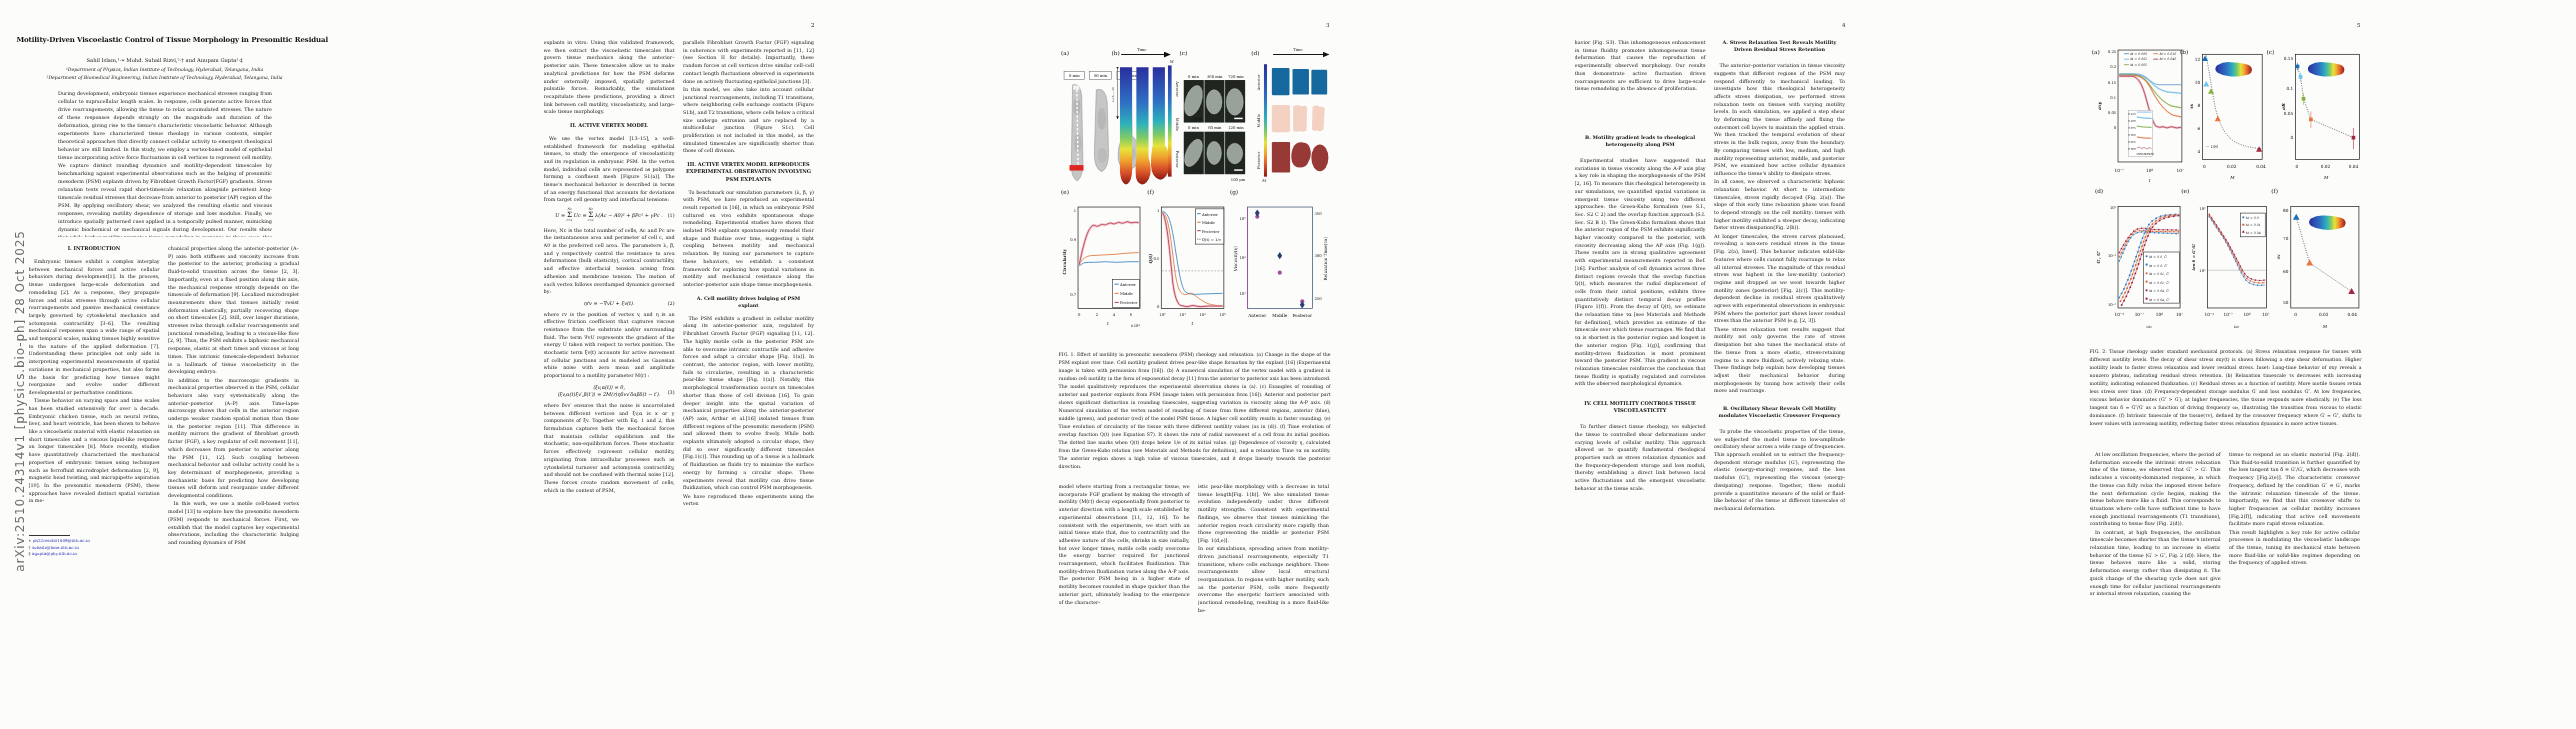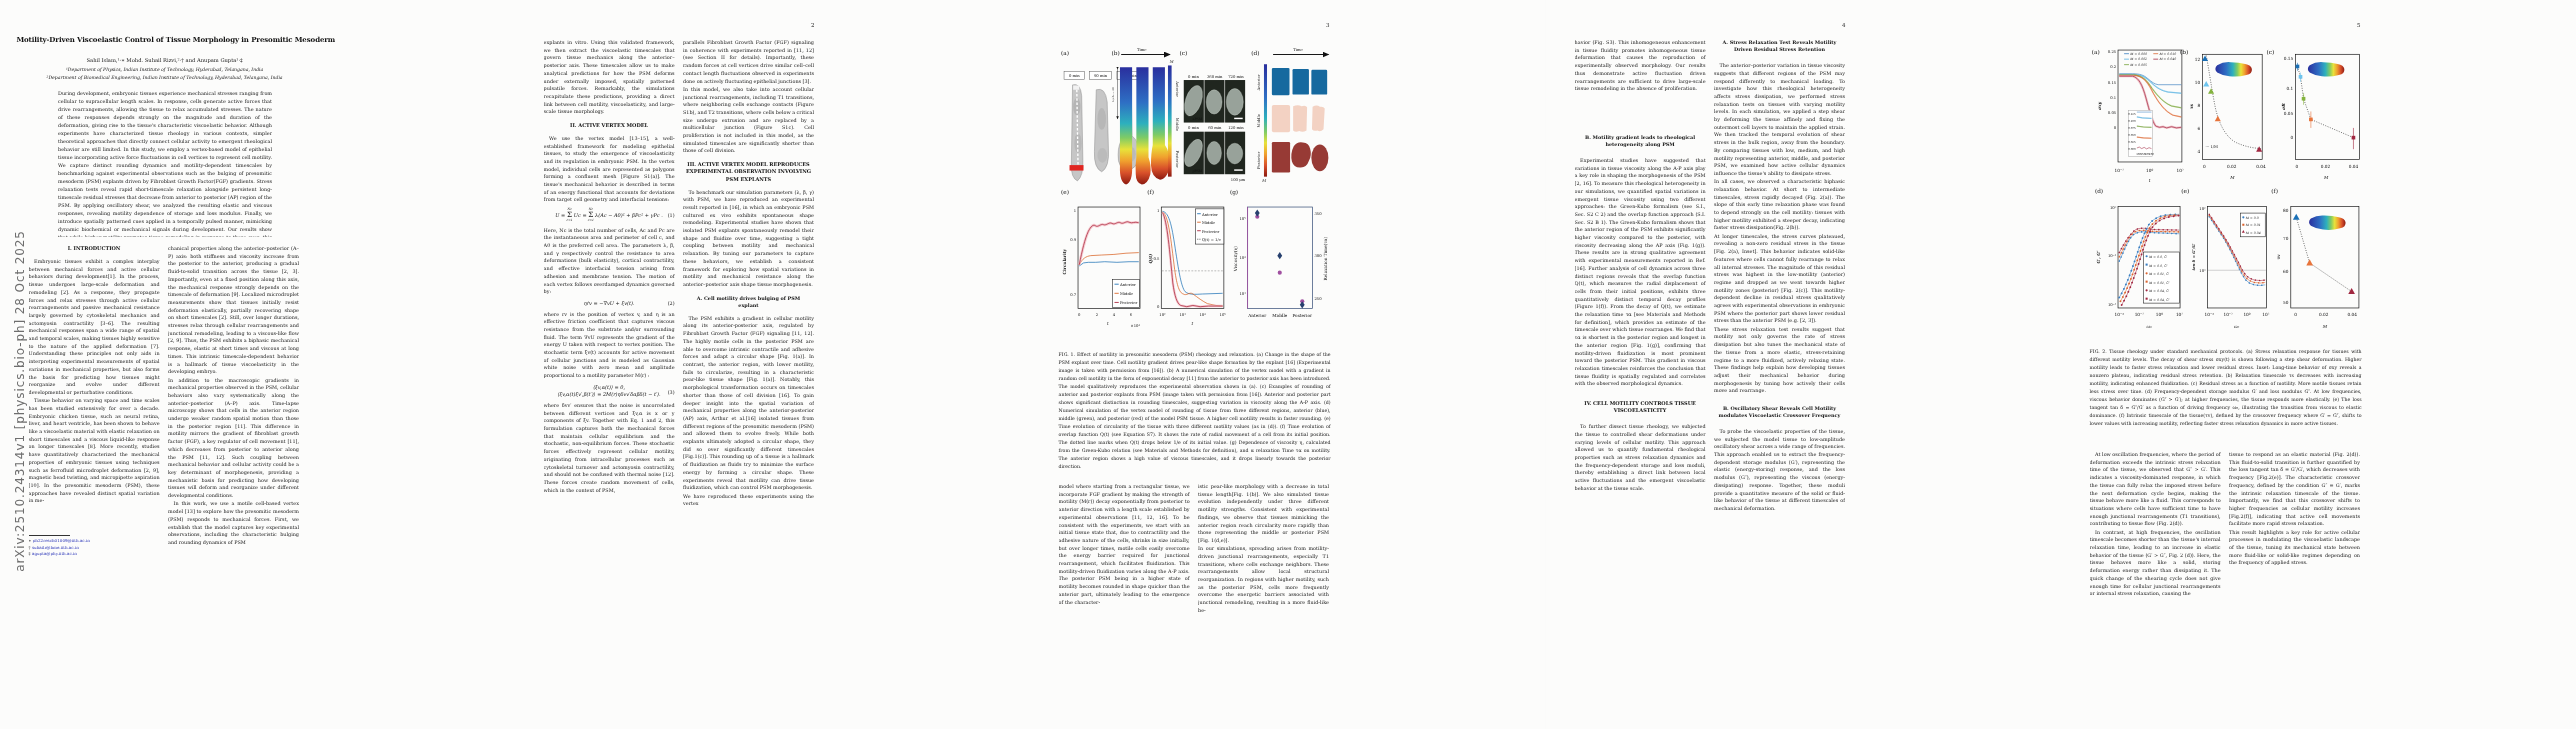--- a/index.html
+++ b/index.html
@@ -28,21 +28,21 @@
   svg text{font-family:"DejaVu Serif","Liberation Serif",serif;fill:#111;}
   .t7{font-size:7px;} .t6{font-size:6.2px;} .t5{font-size:5.2px;} .t4{font-size:4.3px;}
   .pl{font-size:9.5px;}
   .it{font-style:italic;}
 </style>
 </head>
 <body>
 
 <div class="page" style="left:0">
   <div class="abs wm" style="left:-220px;top:394px;width:480px;text-align:center">arXiv:2510.24314v1  [physics.bio-ph]  28 Oct 2025</div>
-  <div class="abs title" style="left:16.4px;top:35px;width:284px">Motility-Driven Viscoelastic Control of Tissue Morphology in Presomitic Mesoderm</div>
+  <div class="abs title" style="left:16.4px;top:35px;width:284px">Motility-Driven Viscoelastic Control of Tissue Morphology in Presomitic Residual</div>
   <div class="abs authors" style="left:28.6px;top:57px;width:272px">Sahil Islam,¹·∗ Mohd.  Suhail Rizvi,²·† and Anupam Gupta¹·‡</div>
   <div class="abs affil" style="left:28.6px;top:67px;width:272px">¹Department of Physics, Indian Institute of Technology, Hyderabad, Telangana, India</div>
   <div class="abs affil" style="left:28.6px;top:75px;width:272px">²Department of Biomedical Engineering, Indian Institute of Technology, Hyderabad, Telangana, India</div>
   <div class="abs abst colbox" style="left:58px;top:89px;width:214px;height:148px">During development, embryonic tissues experience mechanical stresses ranging from cellular to supracellular length scales. In response, cells generate active forces that drive rearrangements, allowing the tissue to relax accumulated stresses. The nature of these responses depends strongly on the magnitude and duration of the deformation, giving rise to the tissue's characteristic viscoelastic behavior. Although experiments have characterized tissue rheology in various contexts, simpler theoretical approaches that directly connect cellular activity to emergent rheological behavior are still limited. In this study, we employ a vertex-based model of epithelial tissue incorporating active force fluctuations in cell vertices to represent cell motility. We capture distinct rounding dynamics and motility-dependent timescales by benchmarking against experimental observations such as the bulging of presomitic mesoderm (PSM) explants driven by Fibroblast Growth Factor(FGF) gradients. Stress relaxation tests reveal rapid short-timescale relaxation alongside persistent long-timescale residual stresses that decrease from anterior to posterior (AP) region of the PSM. By applying oscillatory shear, we analyzed the resulting elastic and viscous responses, revealing motility dependence of storage and loss modulus. Finally, we introduce spatially patterned cues applied in a temporally pulsed manner, mimicking dynamic biochemical or mechanical signals during development. Our results show that while higher motility promotes tissue remodeling in response to these cues, this response is constrained by spatial scale; cellular-scale perturbations are relaxed irrespective of motility strength, preventing complete morphological adaptation.</div>
   <div class="abs schead" style="left:28.6px;top:245px;width:131px;margin:0">I.   INTRODUCTION</div>
   <div class="abs colbox" style="left:28.6px;top:258px;width:131px;height:273px">
     <p class="bt ind">Embryonic tissues exhibit a complex interplay between mechanical forces and active cellular behaviors during development[1]. In the process, tissue undergoes large-scale deformation and remodeling [2]. As a response, they propagate forces and relax stresses through active cellular rearrangements and passive mechanical resistance largely governed by cytoskeletal mechanics and actomyosin contractility [3–6]. The resulting mechanical responses span a wide range of spatial and temporal scales, making tissues highly sensitive to the nature of the applied deformation [7]. Understanding these principles not only aids in interpreting experimental measurements of spatial variations in mechanical properties, but also forms the basis for predicting how tissues might reorganize and evolve under different developmental or perturbative conditions.</p>
     <p class="bt ind">Tissue behavior on varying space and time scales has been studied extensively for over a decade. Embryonic chicken tissue, such as neural retina, liver, and heart ventricle, has been shown to behave like a viscoelastic material with elastic relaxation on short timescales and a viscous liquid-like response on longer timescales [8]. More recently, studies have quantitatively characterized the mechanical properties of embryonic tissues using techniques such as ferrofluid microdroplet deformation [2, 9], magnetic bead twisting, and micropipette aspiration [10]. In the presomitic mesoderm (PSM), these approaches have revealed distinct spatial variation in me-</p>
   </div>
   <div class="abs" style="left:28.6px;top:535px;width:41px;border-top:0.5px solid #333"></div>

